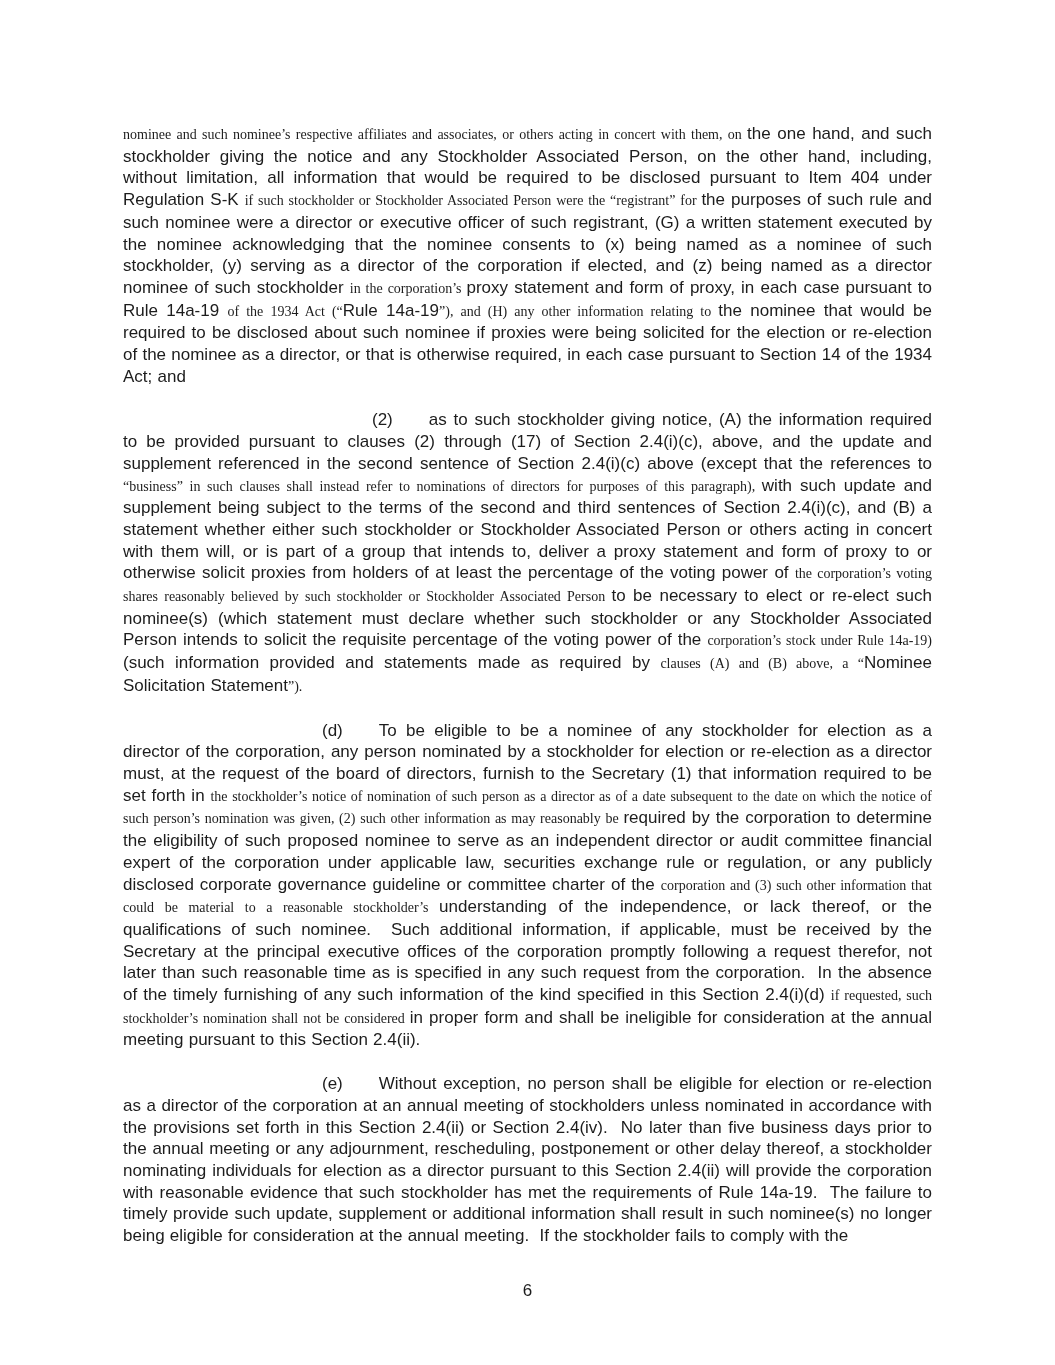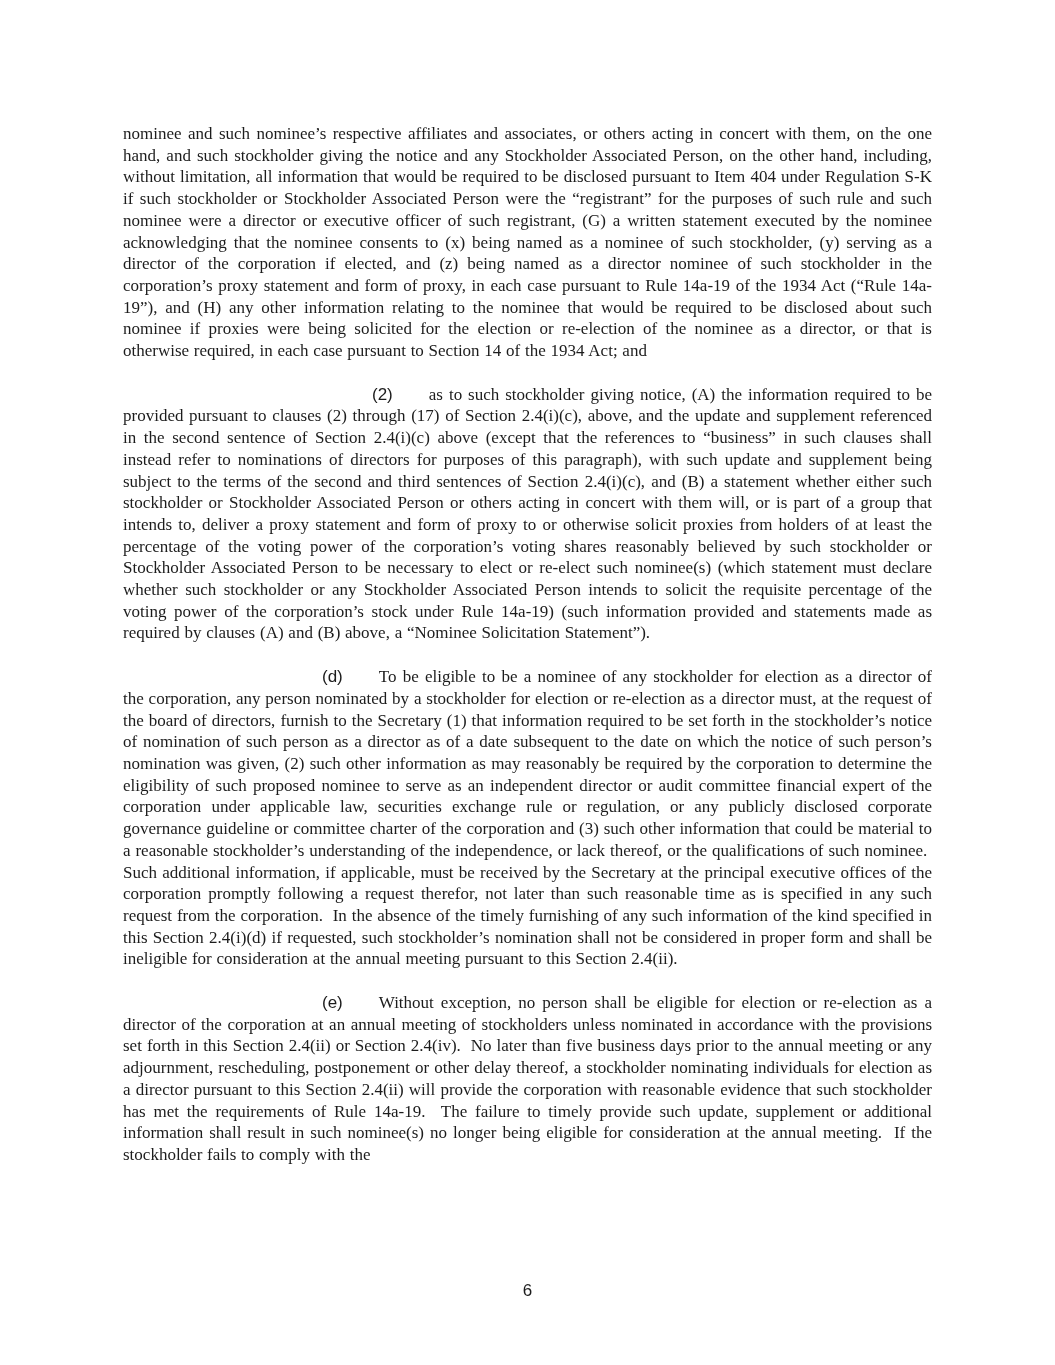--- a/index.html
+++ b/index.html
@@ -23,25 +23,25 @@
   .para {
     margin: 0 0 22px 0;
     text-align: justify;
     color: #1c1c1c;
     font-family: "Liberation Sans", sans-serif;
     font-size: 17px;
     line-height: 21.7px;
     word-spacing: 0.5px;
   }
   .run.sans {
-    font-family: Liberation Serif, serif;
+    font-family: Liberation Sans, sans-serif;
   }
   .run.serif {
     font-family: "Liberation Serif", serif;
-    font-size: 17px;
+    font-size: 14px;
   }
   .para-label {
     font-family: "Liberation Sans", sans-serif;
   }
   .tab-spacer {
     display: inline-block;
     width: 36px;
   }
   .page-number {
     position: absolute;

